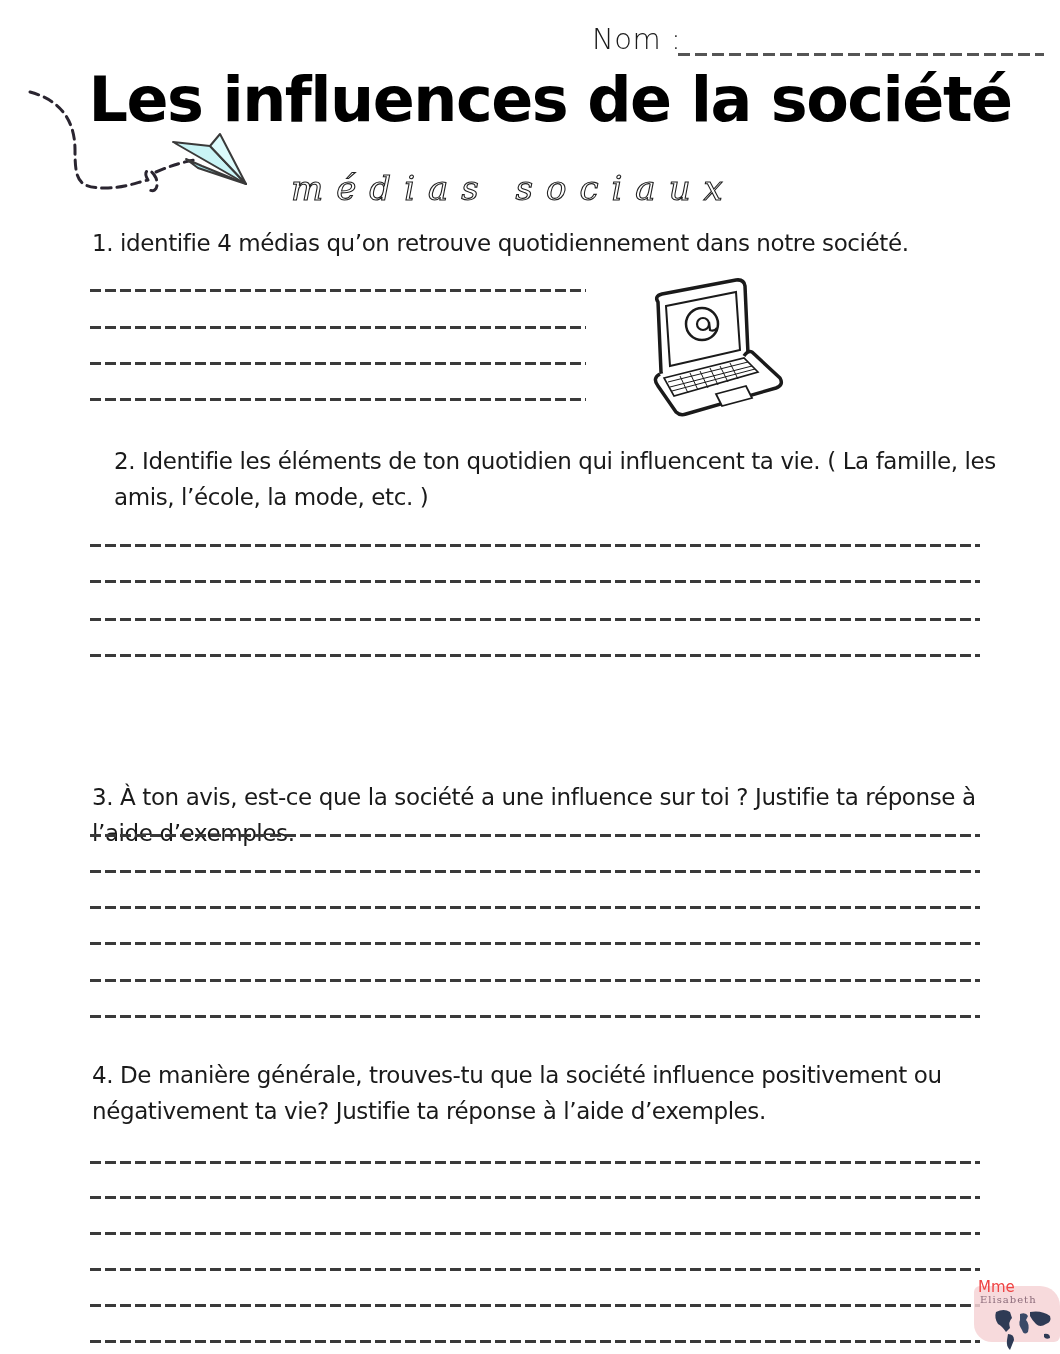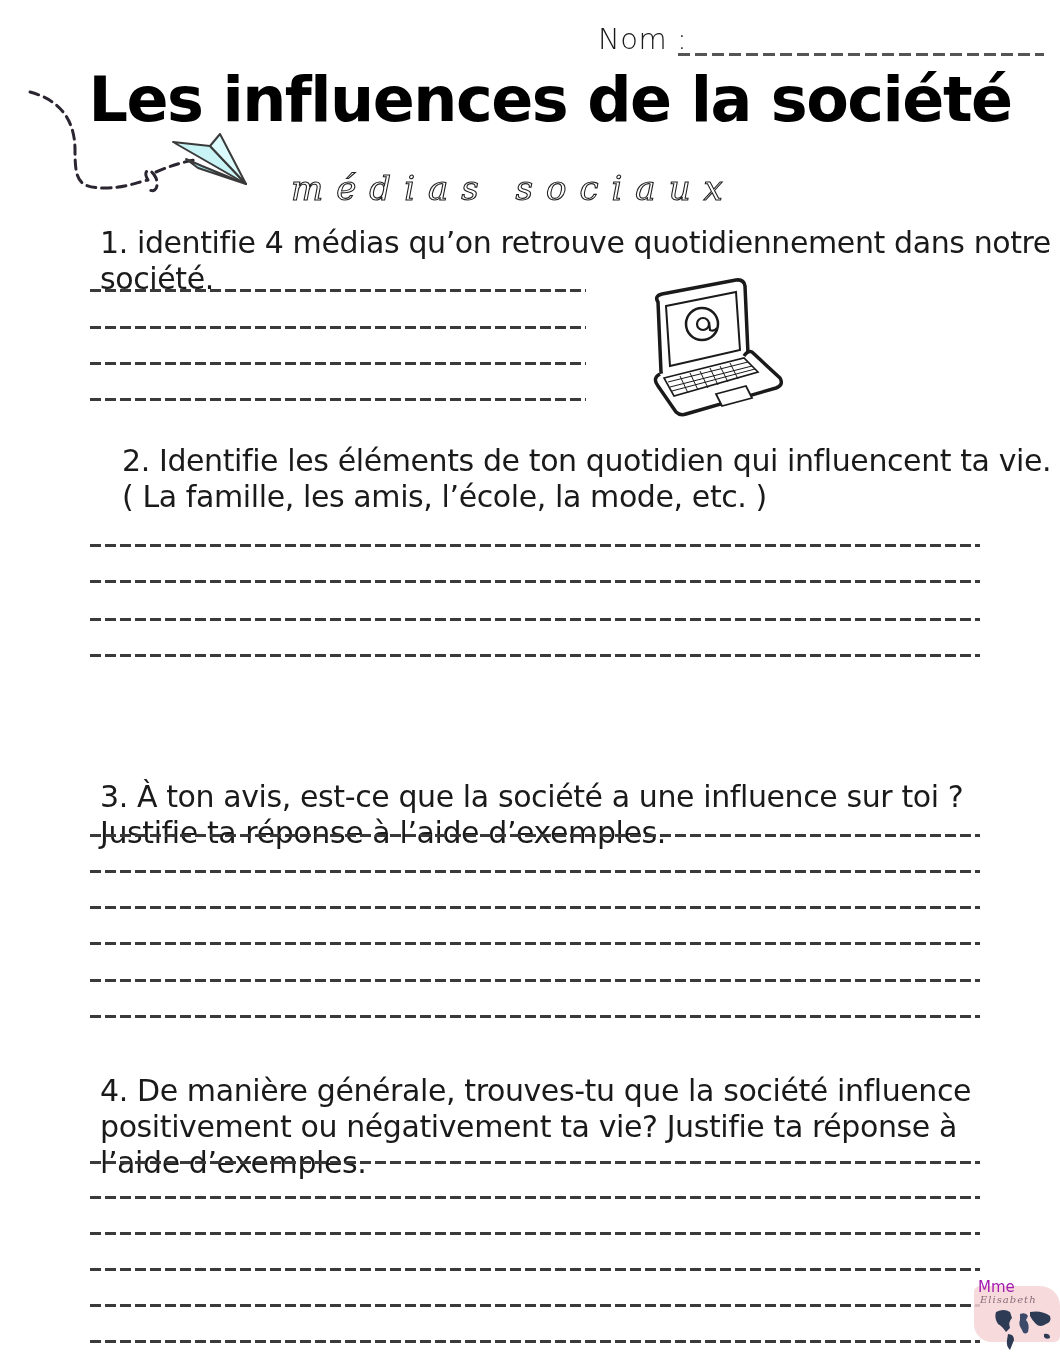--- a/index.html
+++ b/index.html
@@ -1,41 +1,41 @@
 <!DOCTYPE html>
 <html><head>
   <meta charset="utf-8">
   <style>
     html, body { margin: 0; padding: 0; background: #ffffff; }
     body { width: 1060px; height: 1354px; position: relative; overflow: hidden;
            font-family: "DejaVu Sans", sans-serif; color: #1a1a1a; }
     .abs { position: absolute; }
-    .name-label { left: 592px; top: 22px; font-size: 29px; font-weight: 300; letter-spacing: 0.5px; margin-left: 6px; }
+    .name-label { left: 592px; top: 22px; font-size: 29px; font-weight: 300; letter-spacing: 0.5px; }
     .name-line  { left: 678px; top: 53px; width: 366px; height: 3px;
                   background: repeating-linear-gradient(90deg, #555 0 12px, transparent 12px 17px); }
     .title { left: 0; width: 1100px; top: 64px; text-align: center; font-size: 62px; font-weight: bold;
              letter-spacing: -1.5px; color: #000; line-height: 72px; }
     .subtitle { left: 285px; top: 162px; width: 540px; height: 56px; }
-    .question { left: 100px; font-size: 30px; line-height: 36px; letter-spacing: -0.4px; color: #1a1a1a; }
+    .question { left: 92px; font-size: 23px; line-height: 36px; letter-spacing: -0.4px; color: #1a1a1a; }
     .q1 { top: 225px; }
     .q2 { top: 443px; width: 940px; margin-left: 22px; }
     .q3 { top: 731px; width: 900px; margin-top: 48px; }
-    .q4 { top: 1057px; width: 900px; margin-top: 16px; }
+    .q4 { top: 1057px; width: 900px; }
     .answer-line { left: 90px; height: 3px;
                    background: repeating-linear-gradient(90deg, #3a3a3a 0 11px, transparent 11px 15px); }
     .short { width: 496px; }
     .long  { width: 890px; }
     .laptop { left: 640px; top: 272px; width: 150px; height: 148px; }
     .plane  { left: 20px; top: 70px; width: 240px; height: 130px; }
     .logo { left: 968px; top: 1276px; width: 92px; height: 78px; }
     .logo-bg { position: absolute; left: 6px; top: 10px; width: 86px; height: 56px;
                background: #f6d3d6; border-radius: 6px 20px 6px 18px; opacity: 0.85; }
-    .logo-mme { position: absolute; left: 10px; top: 2px; font-size: 15px; color: #a21caf; }
+    .logo-mme { position: absolute; left: 10px; top: 2px; font-size: 15px; color: #ef4444; }
     .logo-script { position: absolute; left: 12px; top: 18px; font-size: 10px; color: #8c6b7a;
-                   font-family: "DejaVu Serif", serif; font-style: italic; letter-spacing: 1px; }
+                   font-family: "DejaVu Serif", serif; letter-spacing: 1px; }
   </style>
 </head>
 <body>
 
 <div class="abs name-label">Nom :</div>
 <div class="abs name-line"></div>
 
 <svg class="abs plane" viewBox="0 0 240 130">
   <path d="M 10 22 C 40 30, 55 50, 55 80 C 55 110, 58 118, 85 118 C 105 118, 118 112, 128 110 M 128 110 C 122 100, 130 96, 136 108 C 140 120, 132 124, 128 118 M 136 102 C 150 96, 162 92, 175 90" fill="none" stroke="#2a2530" stroke-width="3" stroke-dasharray="9 6" stroke-linecap="round"></path>
   <polygon points="153,72 190,76 226,114" fill="#c9f4f6" stroke="#3a3a3a" stroke-width="2" stroke-linejoin="round"></polygon>

